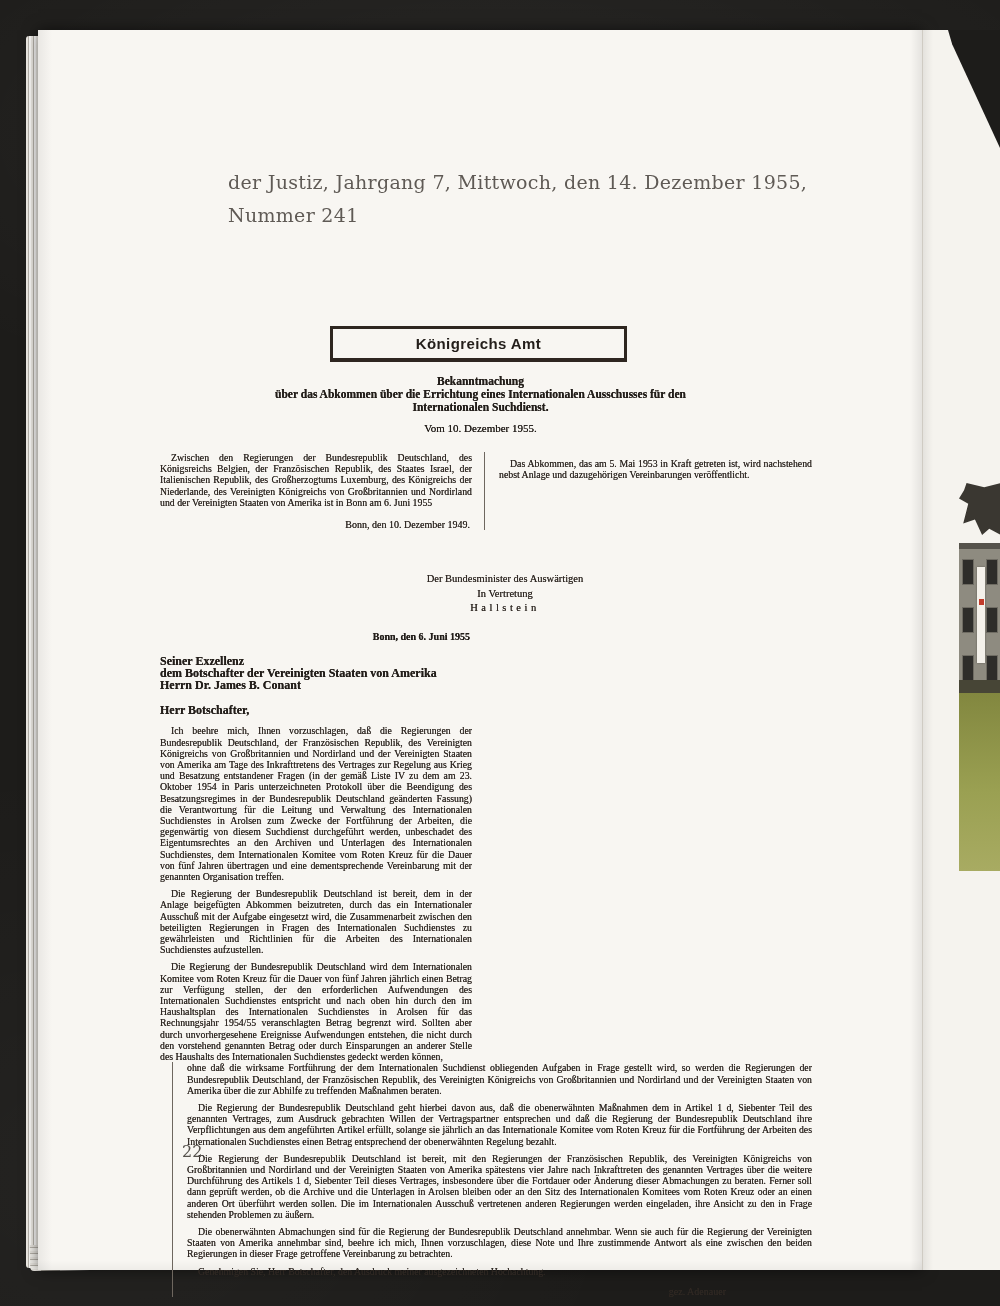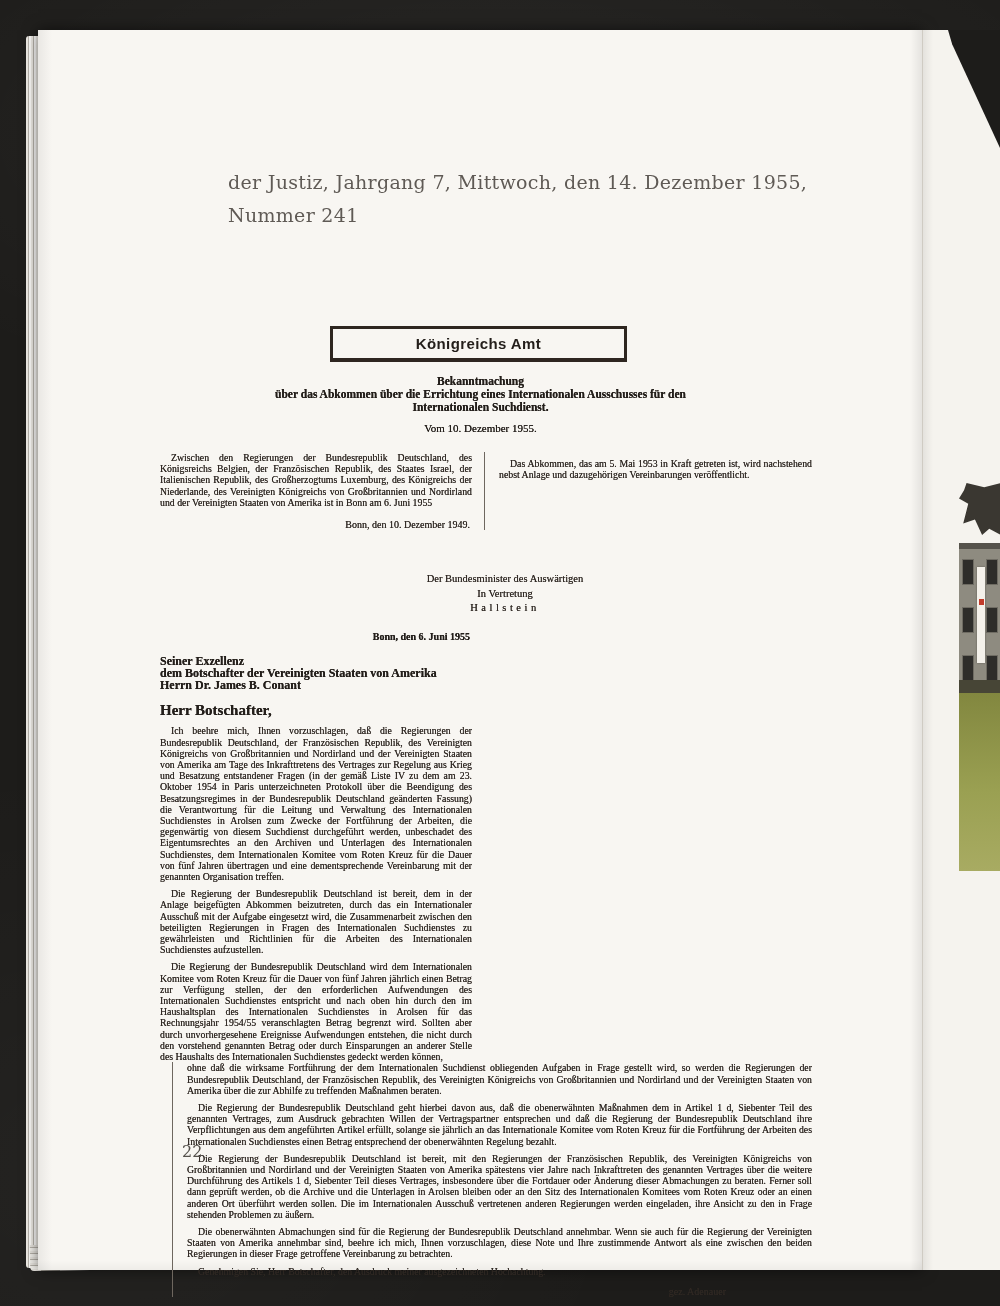--- a/index.html
+++ b/index.html
@@ -67,21 +67,21 @@
     text-shadow:0 0 .35px rgba(47,40,35,.9);}
 
   .minister{position:absolute;left:302px;top:542px;width:330px;text-align:center;
     font-size:10.5px;line-height:14.5px;color:var(--ink);text-shadow:0 0 .4px rgba(47,40,35,.9);}
   .minister .spaced{letter-spacing:3.5px;}
 
   .letter-cols{top:601px;flex-direction:column;}
   .bold{font-weight:bold;color:var(--ink-bold);}
   .letter-date{text-align:right;font-size:10px;padding-right:2px;text-shadow:0 0 .3px currentColor;}
   .recipient{margin-top:13px;line-height:12px;font-size:12px;text-shadow:0 0 .3px currentColor;}
-  .salutation{margin-top:14px;font-size:15px;text-shadow:0 0 .3px currentColor;}
+  .salutation{margin-top:14px;font-size:12px;text-shadow:0 0 .3px currentColor;}
   .first-para{margin-top:9px;}
   .signature{margin-top:9px;text-align:right;padding-right:86px;font-size:10px;
     text-shadow:0 0 .3px currentColor;}
 
   .page-number{position:absolute;left:144px;top:1112px;font-family:"DejaVu Serif",serif;
     font-size:16px;color:#56524d;}
 
   
   .photo{position:absolute;left:36px;top:453px;width:42px;height:388px;}
   .foliage{position:absolute;left:0;top:0;width:42px;height:52px;background:#3a3731;

